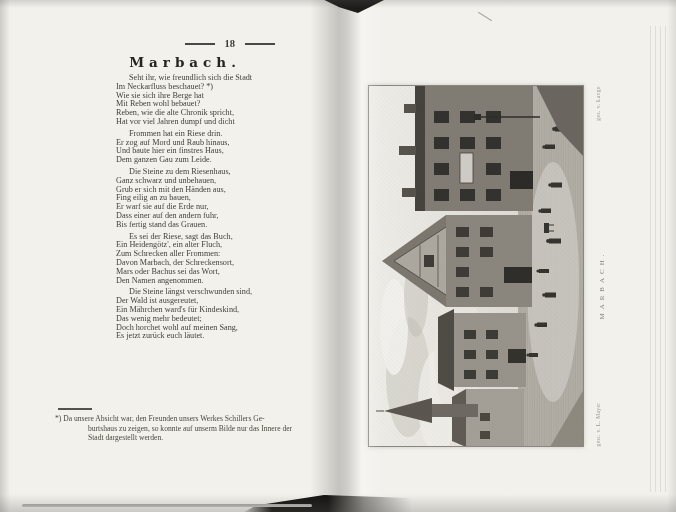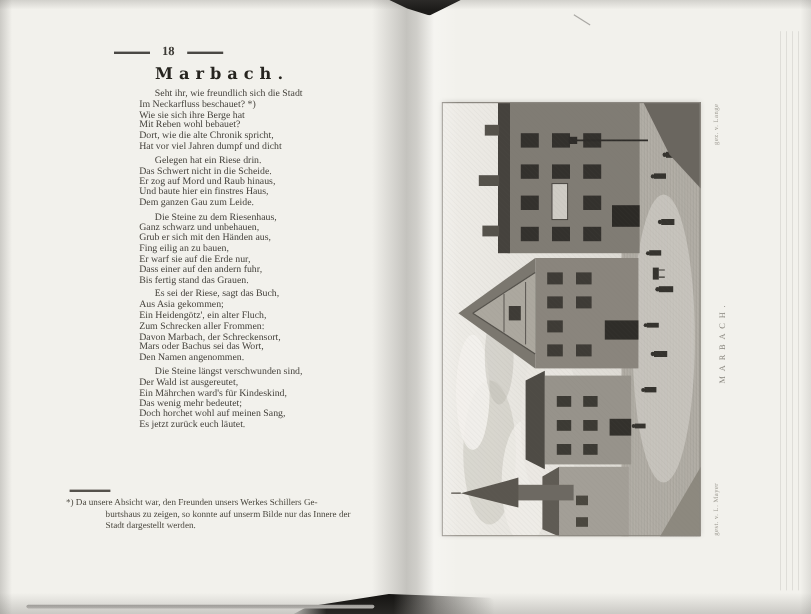--- a/index.html
+++ b/index.html
@@ -24,21 +24,21 @@
   .spine-wedge-bottom{position:absolute;left:240px;top:495px;width:200px;height:17px;
                       background:linear-gradient(90deg,rgba(20,19,17,0) 0%,#141311 16%,#141311 44%,
                                  #8e8c88 62%,rgba(142,140,136,0) 86%);
                       clip-path:polygon(2% 100%,100% 100%,84% 18%,42% 0,8% 62%);}
   .page-stack{position:absolute;left:646px;top:26px;width:22px;height:466px;opacity:.55;
               background:repeating-linear-gradient(90deg,rgba(140,138,132,0) 0 4px,rgba(140,138,132,.35) 4px 5px);}
   .scratch{position:absolute;left:477px;top:16px;width:16px;height:1px;
            background:rgba(110,108,104,.55);transform:rotate(32deg);}
   
   .pagenum-row{position:absolute;left:95px;top:38px;width:180px;display:flex;
-               justify-content:flex-start;align-items:center;gap:10px;
+               justify-content:flex-end;align-items:center;gap:10px;
                font-size:10.5px;font-weight:bold;color:#3c3a35;}
   .dash{width:30px;height:2px;background:#4a4844;}
   .poem-title{position:absolute;left:95px;top:54px;width:180px;margin:0;text-align:center;
               font-family:"DejaVu Serif",serif;font-size:13.5px;font-weight:bold;
               letter-spacing:5px;color:#26241f;}
   .poem{position:absolute;left:104px;top:74px;width:160px;
         font-size:8.2px;line-height:8.8px;color:#45423c;}
   .stanza{margin:0 0 3px 12px;}
   .line{display:block;white-space:nowrap;}
   .indent{padding-left:13px;}
@@ -71,42 +71,40 @@
   </div>
 
   <h1 class="poem-title">Marbach.</h1>
 
   <div class="poem">
     <p class="stanza">
       <span class="line indent">Seht ihr, wie freundlich sich die Stadt</span>
       <span class="line">Im Neckarfluss beschauet? *)</span>
       <span class="line">Wie sie sich ihre Berge hat</span>
       <span class="line">Mit Reben wohl bebauet?</span>
-      <span class="line">Dort, wie die alte Chronik spricht,</span>
+      <span class="line">Reben, wie die alte Chronik spricht,</span>
       <span class="line">Hat vor viel Jahren dumpf und dicht</span>
     </p>
     <p class="stanza">
-      <span class="line indent">Gelegen hat ein Riese drin.</span>
-      <span class="line">Das Schwert nicht in die Scheide.</span>
+      <span class="line indent">Frommen hat ein Riese drin.</span>
       <span class="line">Er zog auf Mord und Raub hinaus,</span>
       <span class="line">Und baute hier ein finstres Haus,</span>
       <span class="line">Dem ganzen Gau zum Leide.</span>
     </p>
     <p class="stanza">
       <span class="line indent">Die Steine zu dem Riesenhaus,</span>
       <span class="line">Ganz schwarz und unbehauen,</span>
       <span class="line">Grub er sich mit den Händen aus,</span>
       <span class="line">Fing eilig an zu bauen,</span>
       <span class="line">Er warf sie auf die Erde nur,</span>
       <span class="line">Dass einer auf den andern fuhr,</span>
       <span class="line">Bis fertig stand das Grauen.</span>
     </p>
     <p class="stanza">
       <span class="line indent">Es sei der Riese, sagt das Buch,</span>
-      <span class="line">Aus Asia gekommen;</span>
       <span class="line">Ein Heidengötz', ein alter Fluch,</span>
       <span class="line">Zum Schrecken aller Frommen:</span>
       <span class="line">Davon Marbach, der Schreckensort,</span>
       <span class="line">Mars oder Bachus sei das Wort,</span>
       <span class="line">Den Namen angenommen.</span>
     </p>
     <p class="stanza">
       <span class="line indent">Die Steine längst verschwunden sind,</span>
       <span class="line">Der Wald ist ausgereutet,</span>
       <span class="line">Ein Mährchen ward's für Kindeskind,</span>

